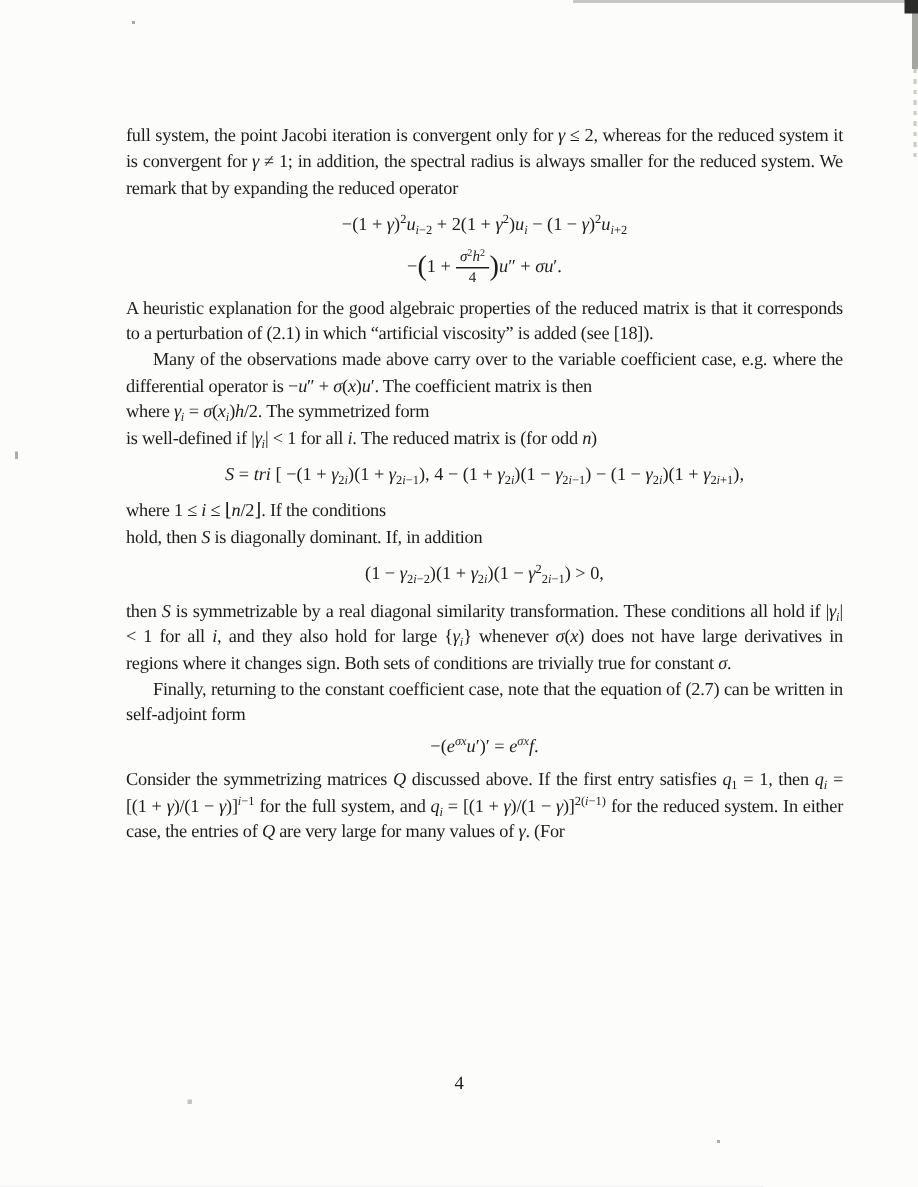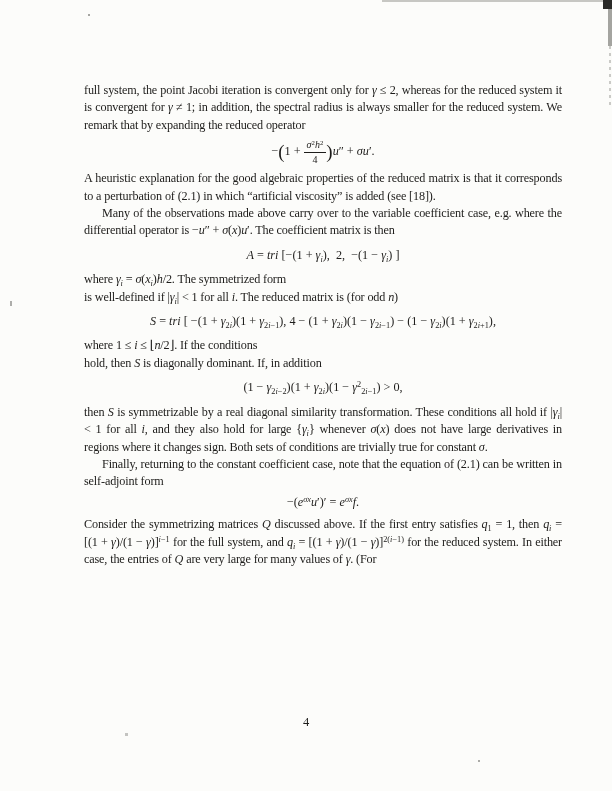--- a/index.html
+++ b/index.html
@@ -73,33 +73,33 @@
   <div class="artifact right-strip"></div>
   <div class="artifact corner-mark"></div>
   <div class="artifact right-dots"></div>
   <div class="artifact speck1"></div>
   <div class="artifact speck2"></div>
   <div class="artifact speck3"></div>
   <div class="artifact speck4"></div>
 
   <div class="content">
     <p class="para">full system, the point Jacobi iteration is convergent only for <i>γ</i> ≤ 2, whereas for the reduced system it is convergent for <i>γ</i> ≠ 1; in addition, the spectral radius is always smaller for the reduced system. We remark that by expanding the reduced operator</p>
+    <div class="eq">−(1 + <i>γ</i>)<sup>2</sup><i>u</i><sub><i>i</i>−2</sub> + 2(1 + <i>γ</i><sup>2</sup>)<i>u</i><sub><i>i</i></sub> − (1 − <i>γ</i>)<sup>2</sup><i>u</i><sub><i>i</i>+2</sub></div>
     <div class="eq eq-frac">−<span class="bp">(</span>1 + <span class="frac"><span class="num"><i>σ</i><sup>2</sup><i>h</i><sup>2</sup></span><span class="den">4</span></span><span class="bp">)</span><i>u</i>″ + <i>σu</i>′.</div>
     <p class="para">A heuristic explanation for the good algebraic properties of the reduced matrix is that it corresponds to a perturbation of (2.1) in which “artificial viscosity” is added (see [18]).</p>
     <p class="para indent">Many of the observations made above carry over to the variable coefficient case, e.g. where the differential operator is −<i>u</i>″ + <i>σ</i>(<i>x</i>)<i>u</i>′. The coefficient matrix is then</p>
-    <div class="eq"><i>A</i> = <i>tri</i> [−(1 + <i>γ</i><sub><i>i</i></sub>),&nbsp; 2,&nbsp; −(1 − <i>γ</i><sub><i>i</i></sub>) ]</div>
     <p class="para">where <i>γ</i><sub><i>i</i></sub> = <i>σ</i>(<i>x</i><sub><i>i</i></sub>)<i>h</i>/2. The symmetrized form</p>
     <p class="para">is well-defined if |<i>γ</i><sub><i>i</i></sub>| &lt; 1 for all <i>i</i>. The reduced matrix is (for odd <i>n</i>)</p>
     <div class="eq">
       <div><i>S</i> = <i>tri</i> [ −(1 + <i>γ</i><sub>2<i>i</i></sub>)(1 + <i>γ</i><sub>2<i>i</i>−1</sub>), 4 − (1 + <i>γ</i><sub>2<i>i</i></sub>)(1 − <i>γ</i><sub>2<i>i</i>−1</sub>) − (1 − <i>γ</i><sub>2<i>i</i></sub>)(1 + <i>γ</i><sub>2<i>i</i>+1</sub>),</div>
     </div>
     <p class="para">where 1 ≤ <i>i</i> ≤ ⌊<i>n</i>/2⌋. If the conditions</p>
     <p class="para">hold, then <i>S</i> is diagonally dominant. If, in addition</p>
     <div class="eq">(1 − <i>γ</i><sub>2<i>i</i>−2</sub>)(1 + <i>γ</i><sub>2<i>i</i></sub>)(1 − <i>γ</i><sup>2</sup><sub>2<i>i</i>−1</sub>) &gt; 0,</div>
     <p class="para">then <i>S</i> is symmetrizable by a real diagonal similarity transformation. These conditions all hold if |<i>γ</i><sub><i>i</i></sub>| &lt; 1 for all <i>i</i>, and they also hold for large {<i>γ</i><sub><i>i</i></sub>} whenever <i>σ</i>(<i>x</i>) does not have large derivatives in regions where it changes sign. Both sets of conditions are trivially true for constant <i>σ</i>.</p>
-    <p class="para indent">Finally, returning to the constant coefficient case, note that the equation of (2.1) can be written in self-adjoint form</p>
+    <p class="para indent">Finally, returning to the constant coefficient case, note that the equation of (2.7) can be written in self-adjoint form</p>
     <div class="eq eq-last">−(<i>e</i><sup><i>σx</i></sup><i>u</i>′)′ = <i>e</i><sup><i>σx</i></sup><i>f</i>.</div>
     <p class="para">Consider the symmetrizing matrices <i>Q</i> discussed above. If the first entry satisfies <i>q</i><sub>1</sub> = 1, then <i>q</i><sub><i>i</i></sub> = [(1 + <i>γ</i>)/(1 − <i>γ</i>)]<sup><i>i</i>−1</sup> for the full system, and <i>q</i><sub><i>i</i></sub> = [(1 + <i>γ</i>)/(1 − <i>γ</i>)]<sup>2(<i>i</i>−1)</sup> for the reduced system. In either case, the entries of <i>Q</i> are very large for many values of <i>γ</i>. (For</p>
   </div>
 
   <div class="pageno">4</div>
 
 </div>
 
 </body></html>

